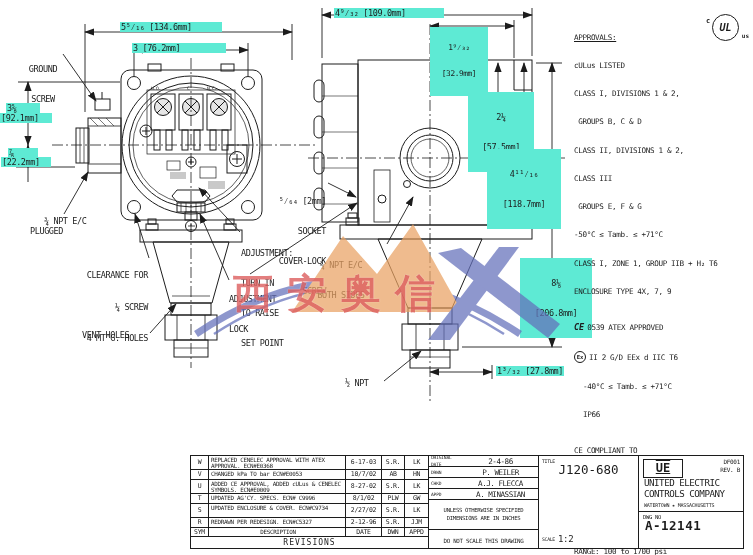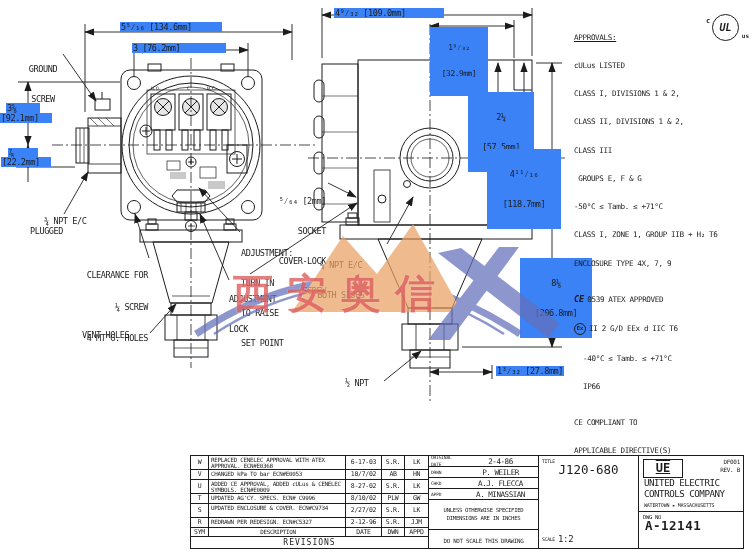--- a/index.html
+++ b/index.html
@@ -1,20 +1,20 @@
 <!DOCTYPE html>
 <html><head>
 <meta charset="utf-8">
 <style>
   html,body{margin:0;padding:0;background:#fff;}
   .page{position:relative;width:753px;height:555px;background:#fff;overflow:hidden;
         font-family:"DejaVu Sans Mono","Liberation Mono",monospace;color:#1c1c1c;}
   svg{position:absolute;left:0;top:0;}
   .lbl{position:absolute;font-size:8.5px;line-height:10px;letter-spacing:-0.4px;white-space:pre;z-index:3;}
-  .lbl.dim{background:#3b82f6;padding:0 1px;z-index:3;}
+  .lbl.dim{background:#5eead4;padding:0 1px;z-index:3;}
   .c{text-align:center}.r{text-align:right}
   .tiny{font-size:4.6px;line-height:5px;letter-spacing:-0.3px;}
   
   .ap{position:absolute;left:574px;top:14px;width:180px;font-size:7.6px;line-height:9.4px;
       letter-spacing:-0.35px;white-space:pre;z-index:3;}
   .apl{min-height:9.4px;}
   .apl.u{text-decoration:underline;}
   .g8{margin-top:8px;}
   .ind{padding-left:9px;}
   .row{display:flex;align-items:center;}
@@ -305,20 +305,21 @@
     <div>8⅛</div>
     <div>[206.8mm]</div>
   </div>
   <div class="lbl dim" style="left:496px;top:366px">1³⁄₃₂ [27.8mm]</div>
   <div class="lbl" style="left:345px;top:378px">½ NPT</div>
 
   <div class="ap">
     <div class="apl u">APPROVALS:</div>
     <div class="apl">cULus LISTED</div>
     <div class="apl">CLASS I, DIVISIONS 1 &amp; 2,</div>
+    <div class="apl"> GROUPS B, C &amp; D</div>
     <div class="apl">CLASS II, DIVISIONS 1 &amp; 2,</div>
     <div class="apl">CLASS III</div>
     <div class="apl"> GROUPS E, F &amp; G</div>
     <div class="apl">-50°C ≤ Tamb. ≤ +71°C</div>
     <div class="apl">CLASS I, ZONE 1, GROUP IIB + H₂ T6</div>
     <div class="apl">ENCLOSURE TYPE 4X, 7, 9</div>
     <div class="apl g8 row">
       <span class="ce">CE</span>
       <span>0539 ATEX APPROVED</span>
     </div>
@@ -362,21 +363,21 @@
       <div class="rrow h14">
         <div class="sym">U</div>
         <div class="desc">ADDED CE APPROVAL, ADDED cULus &amp; CENELEC SYMBOLS.  ECN#E0009</div>
         <div class="date">8-27-02</div>
         <div class="dwn">S.R.</div>
         <div class="appd">LK</div>
       </div>
       <div class="rrow h10">
         <div class="sym">T</div>
         <div class="desc">UPDATED AG'CY. SPECS. ECN# C9996</div>
-        <div class="date">8/10/02</div>
+        <div class="date">8/1/02</div>
         <div class="dwn">PLW</div>
         <div class="appd">GW</div>
       </div>
       <div class="rrow h14">
         <div class="sym">S</div>
         <div class="desc">UPDATED ENCLOSURE &amp; COVER. ECN#C9734</div>
         <div class="date">2/27/02</div>
         <div class="dwn">S.R.</div>
         <div class="appd">LK</div>
       </div>

